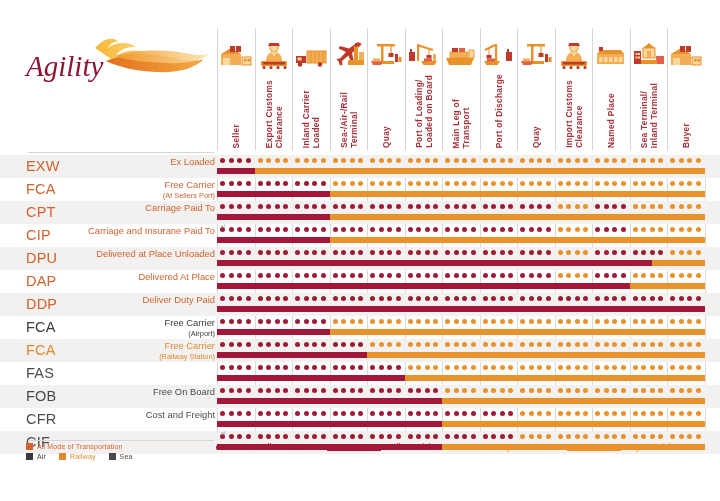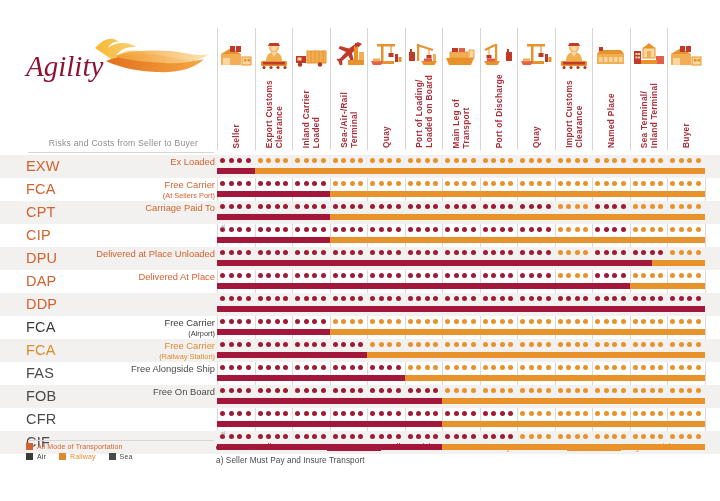--- a/index.html
+++ b/index.html
@@ -368,21 +368,20 @@
       <rect x="28.5" y="19" width="2.5" height="2.5" fill="#E8922B"></rect>
       <rect x="4" y="18" width="7" height="7" fill="#FBD7A0"></rect>
           </svg>
         </div>
         <div class="col-label">
           <span>Buyer</span>
         </div>
       </div>
     </div>
 
-  <div class="left-caption">Risks and Costs from Seller to Buyer</div>
   <div class="caption-rule"></div>
 
   <div class="body">
     <div class="grid-bg" id="gridbg">
         <div class="vline" style="left: 217px;"></div>
         <div class="vline" style="left: 254.5px;"></div>
         <div class="vline" style="left: 292px;"></div>
         <div class="vline" style="left: 329.5px;"></div>
         <div class="vline" style="left: 367px;"></div>
         <div class="vline" style="left: 404.5px;"></div>
@@ -577,20 +576,21 @@
               <div class="dot" style="left: 461.6px; background: rgb(232, 146, 43);"></div>
               <div class="dot" style="left: 470.2px; background: rgb(232, 146, 43);"></div>
               <div class="dot" style="left: 478.8px; background: rgb(232, 146, 43);"></div>
             </div>
             <div class="bar" style="left: 0px; width: 112.5px; background: rgb(163, 23, 58);"></div>
             <div class="bar" style="left: 112.5px; width: 375px; background: rgb(232, 146, 43);"></div>
           </div>
         </div>
         <div class="row" style="top: 69px;">
           <div class="row-code mode-all">CIP</div>
+          <div class="row-name mode-all"><span>Carriage and Insurane Paid To</span></div>
           <div class="track">
             <div class="dots">
               <div class="dot" style="left: 3px; background: rgb(158, 27, 54);"></div>
               <div class="dot" style="left: 11.6px; background: rgb(158, 27, 54);"></div>
               <div class="dot" style="left: 20.2px; background: rgb(158, 27, 54);"></div>
               <div class="dot" style="left: 28.8px; background: rgb(158, 27, 54);"></div>
               <div class="dot" style="left: 40.5px; background: rgb(158, 27, 54);"></div>
               <div class="dot" style="left: 49.1px; background: rgb(158, 27, 54);"></div>
               <div class="dot" style="left: 57.7px; background: rgb(158, 27, 54);"></div>
               <div class="dot" style="left: 66.3px; background: rgb(158, 27, 54);"></div>
@@ -763,20 +763,21 @@
               <div class="dot" style="left: 461.6px; background: rgb(232, 146, 43);"></div>
               <div class="dot" style="left: 470.2px; background: rgb(232, 146, 43);"></div>
               <div class="dot" style="left: 478.8px; background: rgb(232, 146, 43);"></div>
             </div>
             <div class="bar" style="left: 0px; width: 412.5px; background: rgb(163, 23, 58);"></div>
             <div class="bar" style="left: 412.5px; width: 75px; background: rgb(232, 146, 43);"></div>
           </div>
         </div>
         <div class="row row-alt" style="top: 138px;">
           <div class="row-code mode-all">DDP</div>
+          <div class="row-name mode-all"><span>Deliver Duty Paid</span></div>
           <div class="track">
             <div class="dots">
               <div class="dot" style="left: 3px; background: rgb(158, 27, 54);"></div>
               <div class="dot" style="left: 11.6px; background: rgb(158, 27, 54);"></div>
               <div class="dot" style="left: 20.2px; background: rgb(158, 27, 54);"></div>
               <div class="dot" style="left: 28.8px; background: rgb(158, 27, 54);"></div>
               <div class="dot" style="left: 40.5px; background: rgb(158, 27, 54);"></div>
               <div class="dot" style="left: 49.1px; background: rgb(158, 27, 54);"></div>
               <div class="dot" style="left: 57.7px; background: rgb(158, 27, 54);"></div>
               <div class="dot" style="left: 66.3px; background: rgb(158, 27, 54);"></div>
@@ -947,21 +948,20 @@
               <div class="dot" style="left: 461.6px; background: rgb(232, 146, 43);"></div>
               <div class="dot" style="left: 470.2px; background: rgb(232, 146, 43);"></div>
               <div class="dot" style="left: 478.8px; background: rgb(232, 146, 43);"></div>
             </div>
             <div class="bar" style="left: 0px; width: 150px; background: rgb(163, 23, 58);"></div>
             <div class="bar" style="left: 150px; width: 337.5px; background: rgb(232, 146, 43);"></div>
           </div>
         </div>
         <div class="row" style="top: 207px;">
           <div class="row-code mode-sea">FAS</div>
-          <div class="row-name mode-sea"><span>Free Alongside Ship</span></div>
           <div class="track">
             <div class="dots">
               <div class="dot" style="left: 3px; background: rgb(158, 27, 54);"></div>
               <div class="dot" style="left: 11.6px; background: rgb(158, 27, 54);"></div>
               <div class="dot" style="left: 20.2px; background: rgb(158, 27, 54);"></div>
               <div class="dot" style="left: 28.8px; background: rgb(158, 27, 54);"></div>
               <div class="dot" style="left: 40.5px; background: rgb(158, 27, 54);"></div>
               <div class="dot" style="left: 49.1px; background: rgb(158, 27, 54);"></div>
               <div class="dot" style="left: 57.7px; background: rgb(158, 27, 54);"></div>
               <div class="dot" style="left: 66.3px; background: rgb(158, 27, 54);"></div>
@@ -1071,20 +1071,21 @@
               <div class="dot" style="left: 461.6px; background: rgb(232, 146, 43);"></div>
               <div class="dot" style="left: 470.2px; background: rgb(232, 146, 43);"></div>
               <div class="dot" style="left: 478.8px; background: rgb(232, 146, 43);"></div>
             </div>
             <div class="bar" style="left: 0px; width: 225px; background: rgb(163, 23, 58);"></div>
             <div class="bar" style="left: 225px; width: 262.5px; background: rgb(232, 146, 43);"></div>
           </div>
         </div>
         <div class="row" style="top: 253px;">
           <div class="row-code mode-sea">CFR</div>
+          <div class="row-name mode-sea"><span>Cost and Freight</span></div>
           <div class="track">
             <div class="dots">
               <div class="dot" style="left: 3px; background: rgb(158, 27, 54);"></div>
               <div class="dot" style="left: 11.6px; background: rgb(158, 27, 54);"></div>
               <div class="dot" style="left: 20.2px; background: rgb(158, 27, 54);"></div>
               <div class="dot" style="left: 28.8px; background: rgb(158, 27, 54);"></div>
               <div class="dot" style="left: 40.5px; background: rgb(158, 27, 54);"></div>
               <div class="dot" style="left: 49.1px; background: rgb(158, 27, 54);"></div>
               <div class="dot" style="left: 57.7px; background: rgb(158, 27, 54);"></div>
               <div class="dot" style="left: 66.3px; background: rgb(158, 27, 54);"></div>
@@ -1247,16 +1248,15 @@
             <span class="lr-dot" style="background: rgb(232, 146, 43);"></span>
             <span class="lr-dot" style="background: rgb(232, 146, 43);"></span>
           </span>
           <span class="lr-tx" style="color: rgb(232, 146, 43);">Buyer's Cost</span>
         </div>
         <div class="lr-item">
           <span class="lr-bar" style="background: rgb(232, 146, 43);"></span>
           <span class="lr-tx" style="color: rgb(232, 146, 43);">Buyer's Risk</span>
         </div>
       </div>
-    <div class="note">a) Seller Must Pay and Insure Transport</div>
   </div>
 
 </div>
 
 </body></html>

